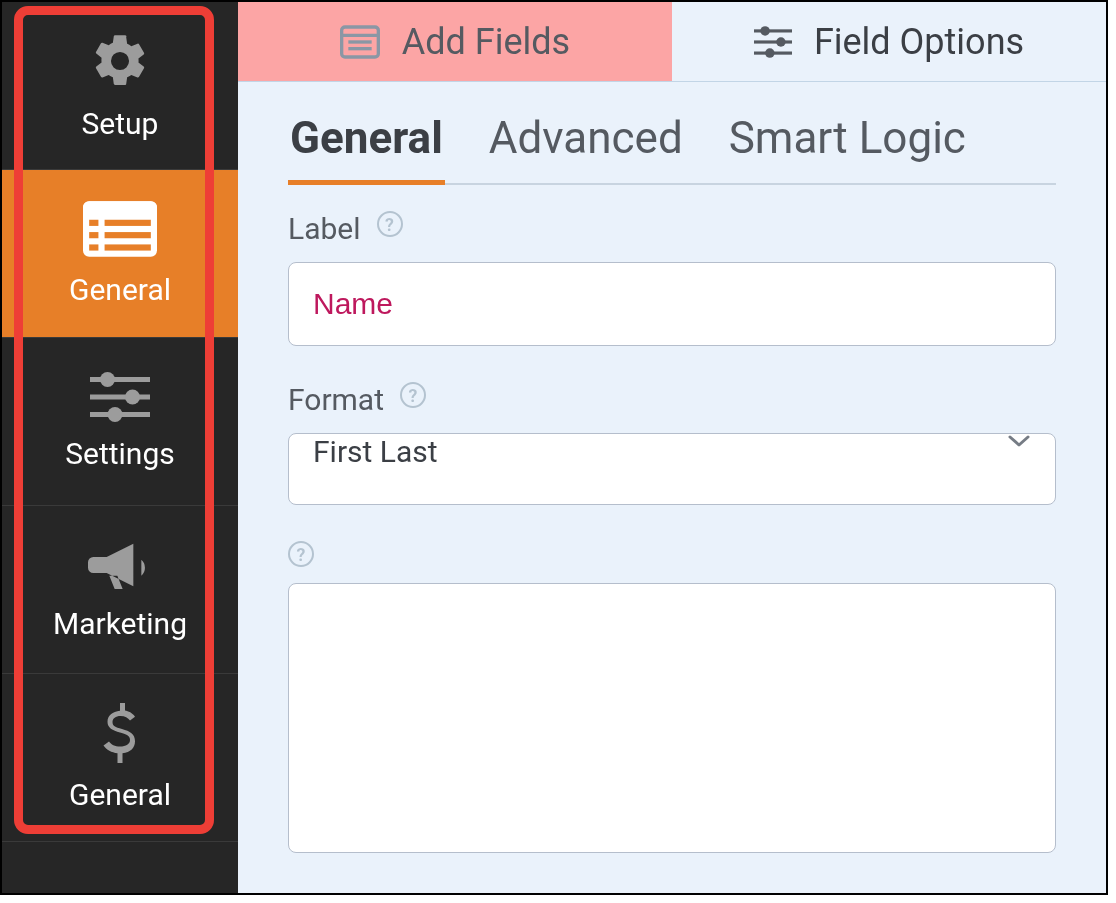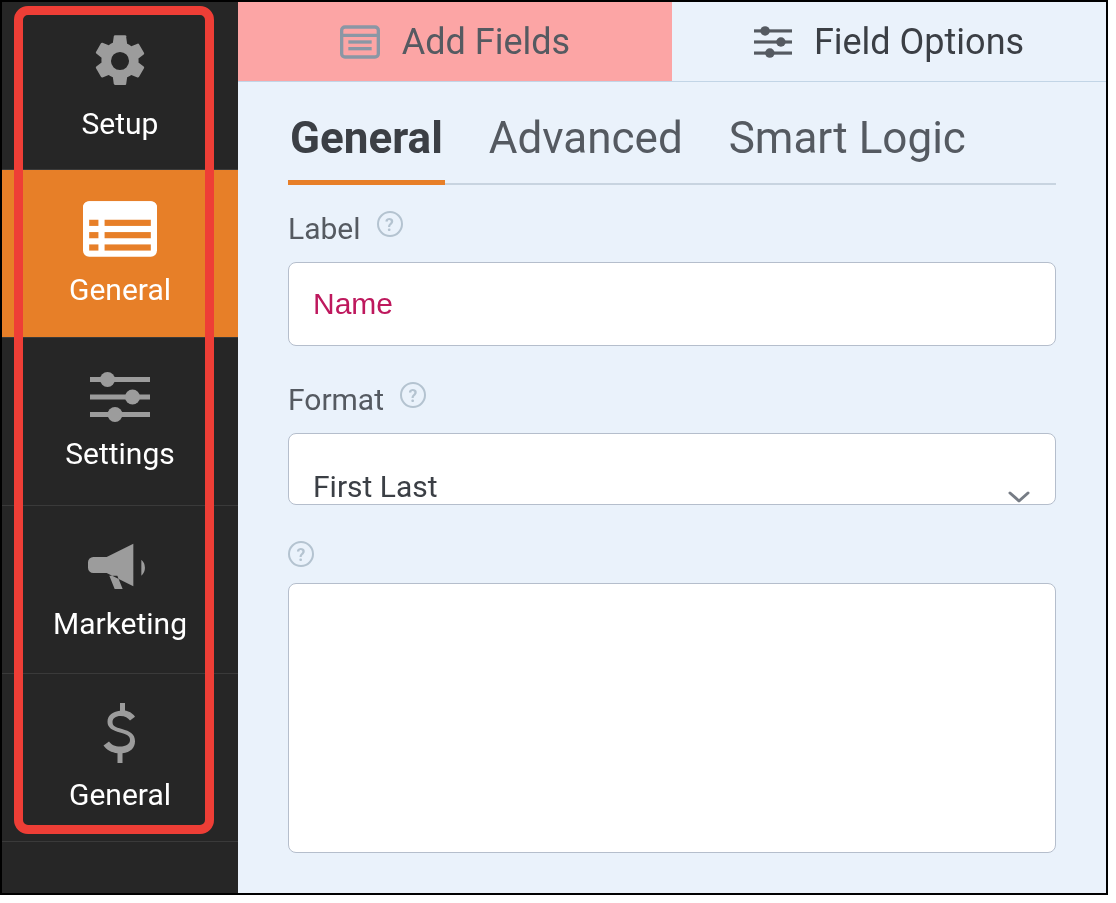--- a/index.html
+++ b/index.html
@@ -119,21 +119,21 @@
   .select-input {
     width:100%;
     height:72px;
     border:1px solid #b5becc;
     border-radius:8px;
     background:#fff;
     font-size:30px;
     color:#3b3f45;
     padding:0 24px;
     display:flex;
-    align-items:flex-end;
+    align-items:flex-start;
     justify-content:space-between;
     cursor:pointer;
   }
   .chevron { font-size:26px; color:#767c85; }
   .textarea {
     width:100%;
     height:270px;
     border:1px solid #b5becc;
     border-radius:8px;
     background:#fff;

